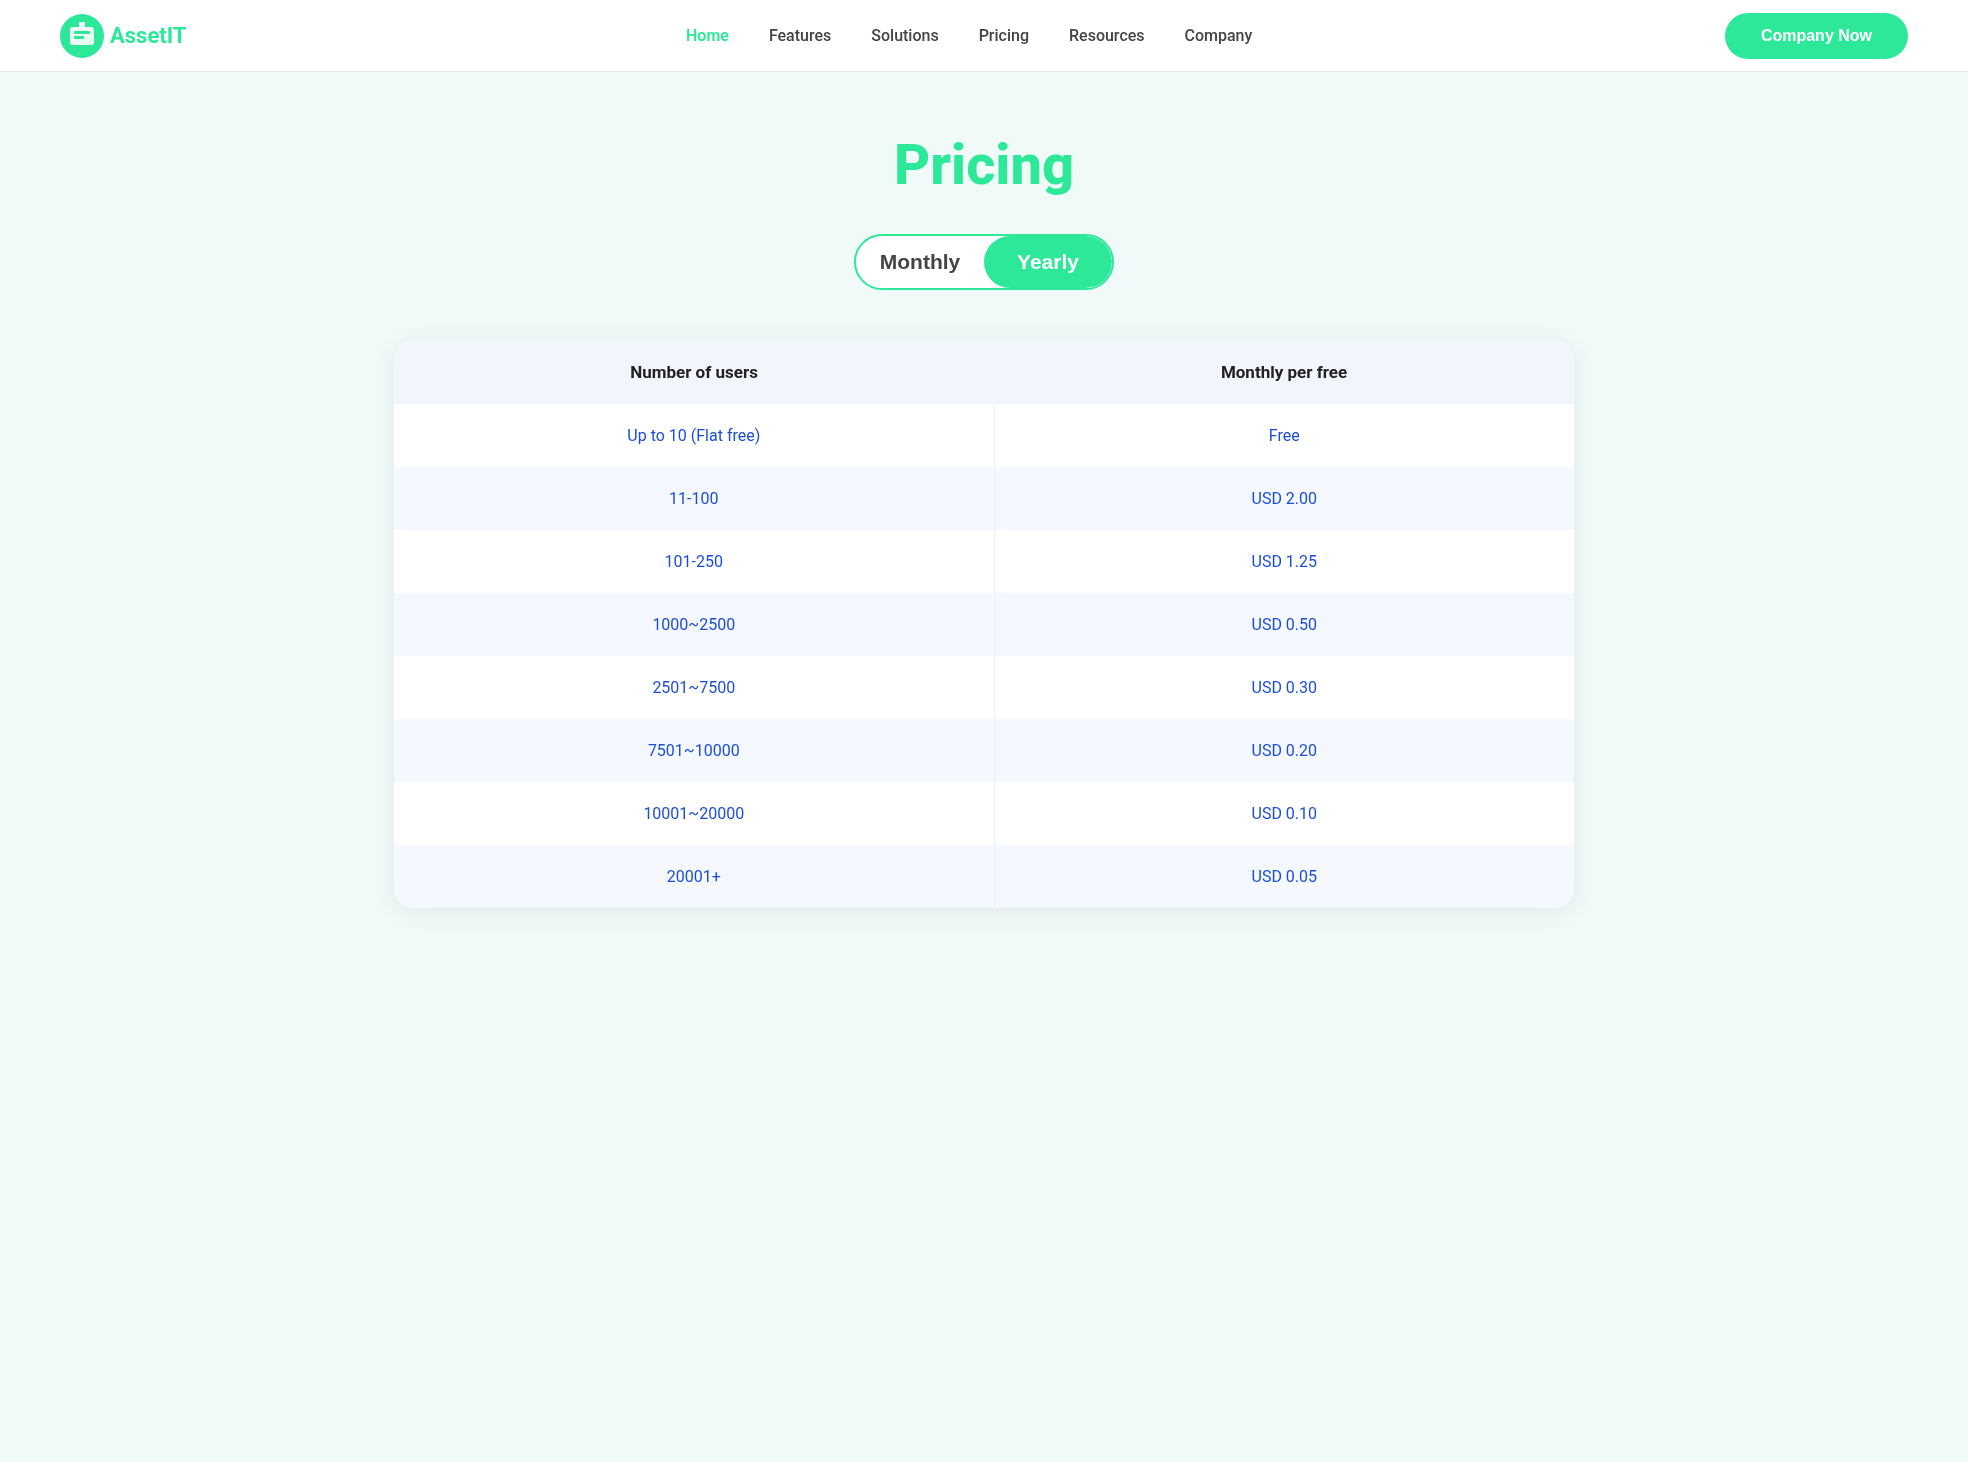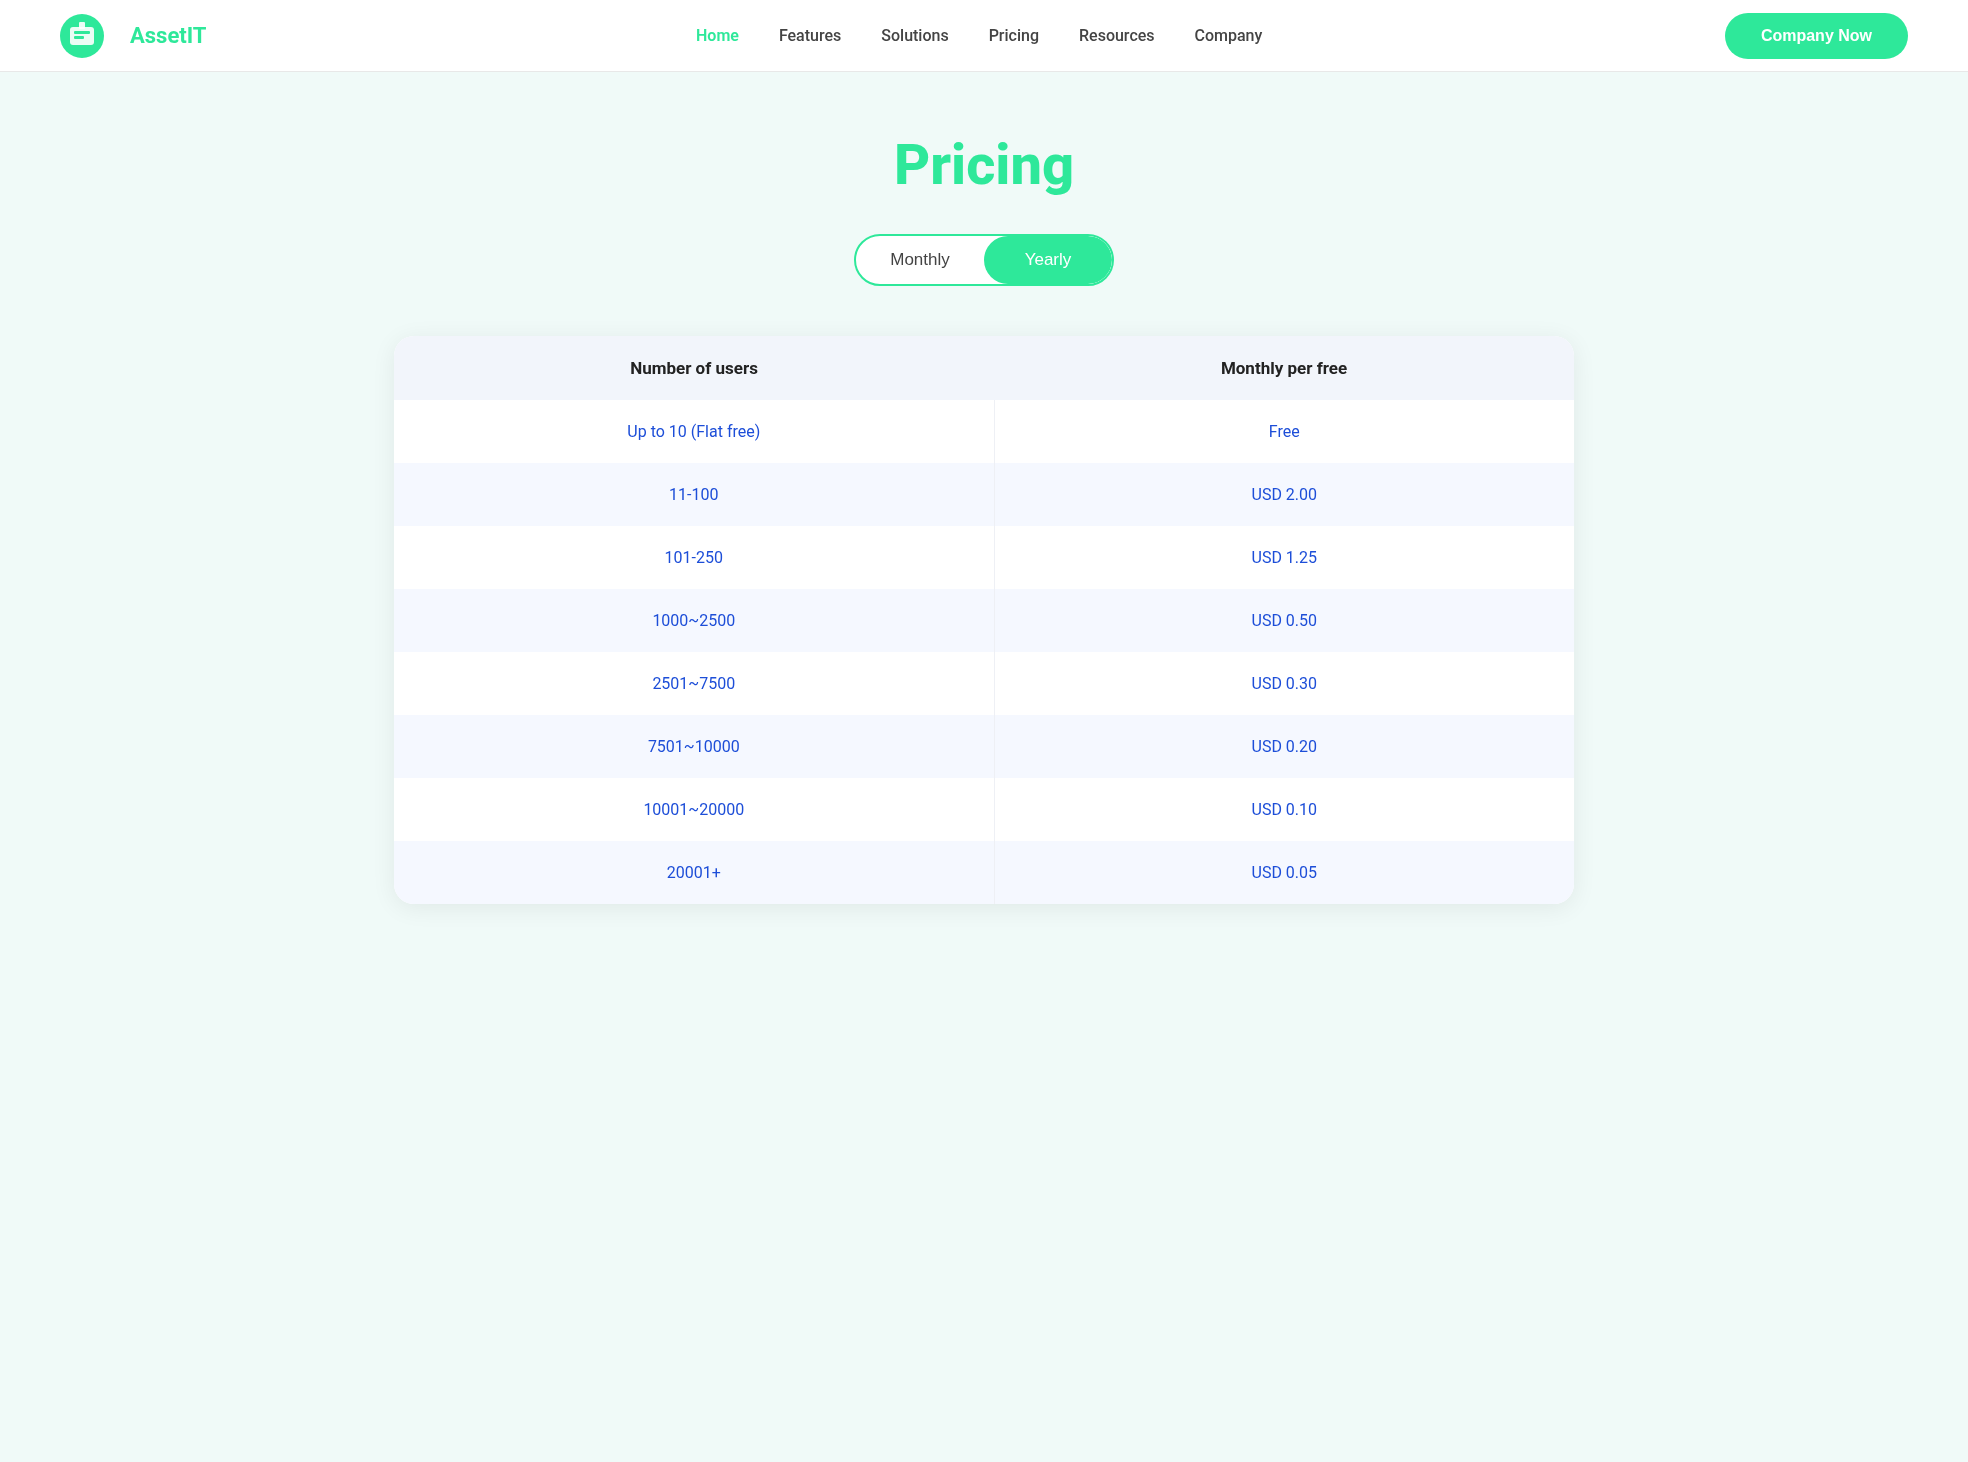--- a/index.html
+++ b/index.html
@@ -22,21 +22,21 @@
       display: flex;
       align-items: center;
       justify-content: space-between;
       padding: 0 60px;
       height: 72px;
     }
 
     .logo-area {
       display: flex;
       align-items: center;
-      gap: 26px;
+      gap: 6px;
     }
 
     .logo-icon {
       width: 44px;
       height: 44px;
     }
 
     .logo-text {
       font-size: 22px;
       font-weight: 700;
@@ -100,22 +100,22 @@
       border: 2.5px solid #2ee89a;
       border-radius: 50px;
       overflow: hidden;
       margin-bottom: 50px;
       width: 260px;
     }
 
     .toggle-btn {
       flex: 1;
       padding: 14px 0;
-      font-size: 17px;
-      font-weight: 400;
+      font-size: 21px;
+      font-weight: 700;
       text-align: center;
       cursor: pointer;
       border: none;
       background: transparent;
       color: #444;
     }
 
     .toggle-btn.active {
       background: #2ee89a;
       color: #fff;

